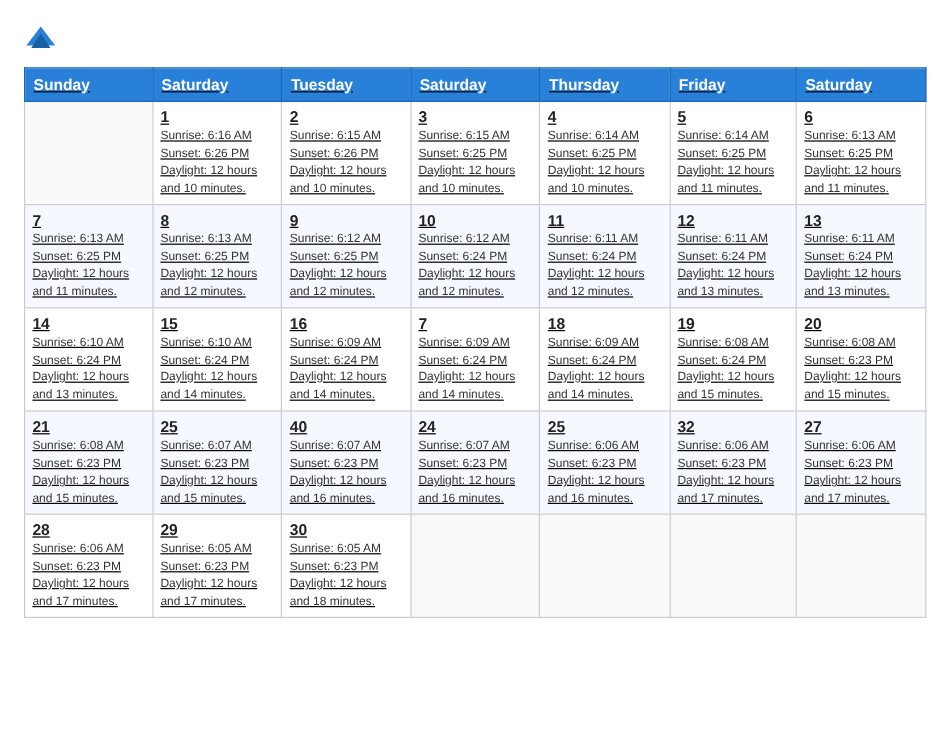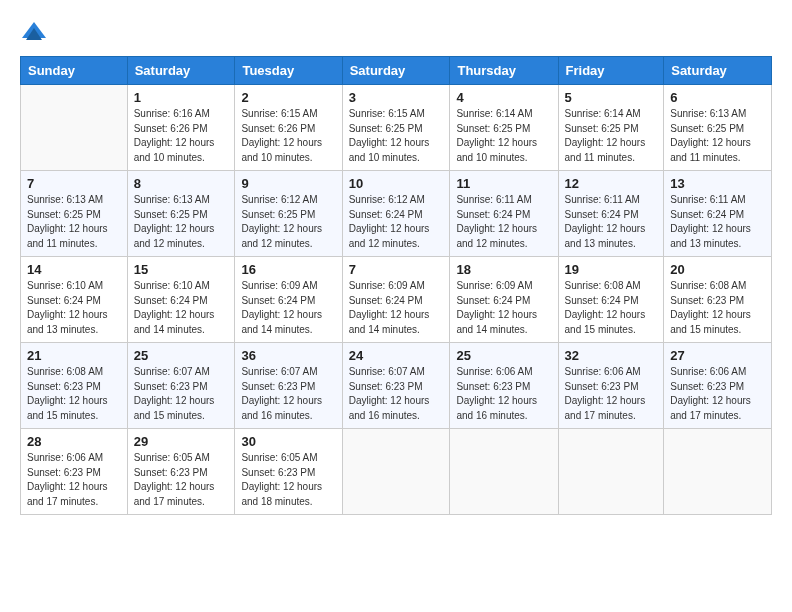--- a/index.html
+++ b/index.html
@@ -8,20 +8,21 @@
       background: #fff;
       width: 792px;
       min-height: 612px;
       padding: 0;
     }
     .page {
       width: 792px;
       min-height: 612px;
       background: #fff;
       padding: 18px 20px 18px 20px;
+      text-decoration: underline;
     }
     .header {
       display: flex;
       justify-content: space-between;
       align-items: flex-start;
       margin-bottom: 10px;
     }
     .logo {
       display: flex;
       align-items: center;
@@ -298,21 +299,21 @@
 and 15 minutes.</div>
           </td>
           <td>
             <span class="day-number">25</span>
             <div class="day-info" style="white-space: pre-line;">Sunrise: 6:07 AM
 Sunset: 6:23 PM
 Daylight: 12 hours
 and 15 minutes.</div>
           </td>
           <td>
-            <span class="day-number">36</span>
+            <span class="day-number">40</span>
             <div class="day-info" style="white-space: pre-line;">Sunrise: 6:07 AM
 Sunset: 6:23 PM
 Daylight: 12 hours
 and 16 minutes.</div>
           </td>
           <td>
             <span class="day-number">24</span>
             <div class="day-info" style="white-space: pre-line;">Sunrise: 6:07 AM
 Sunset: 6:23 PM
 Daylight: 12 hours

